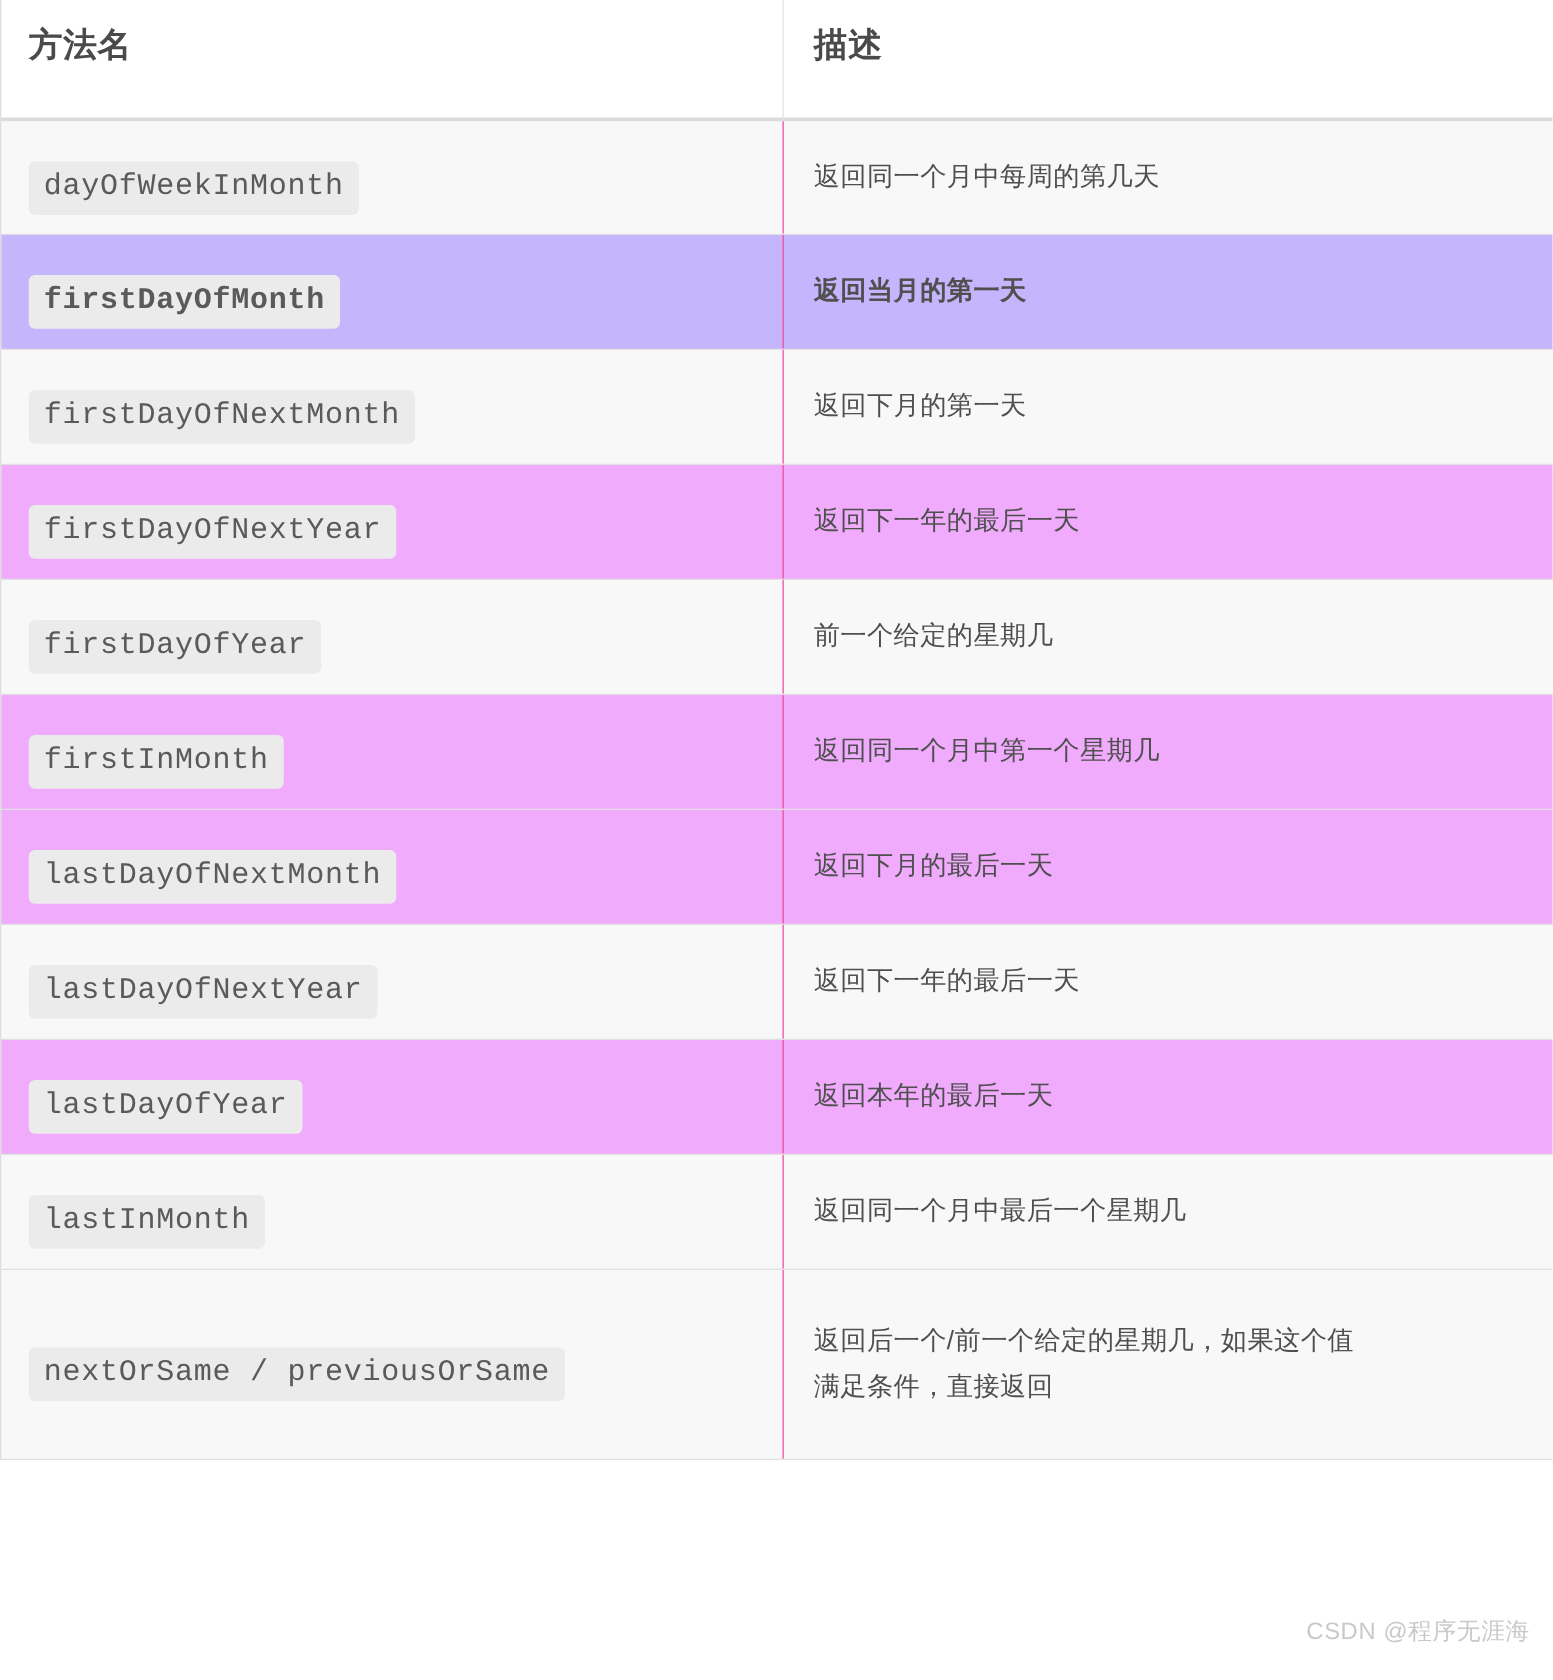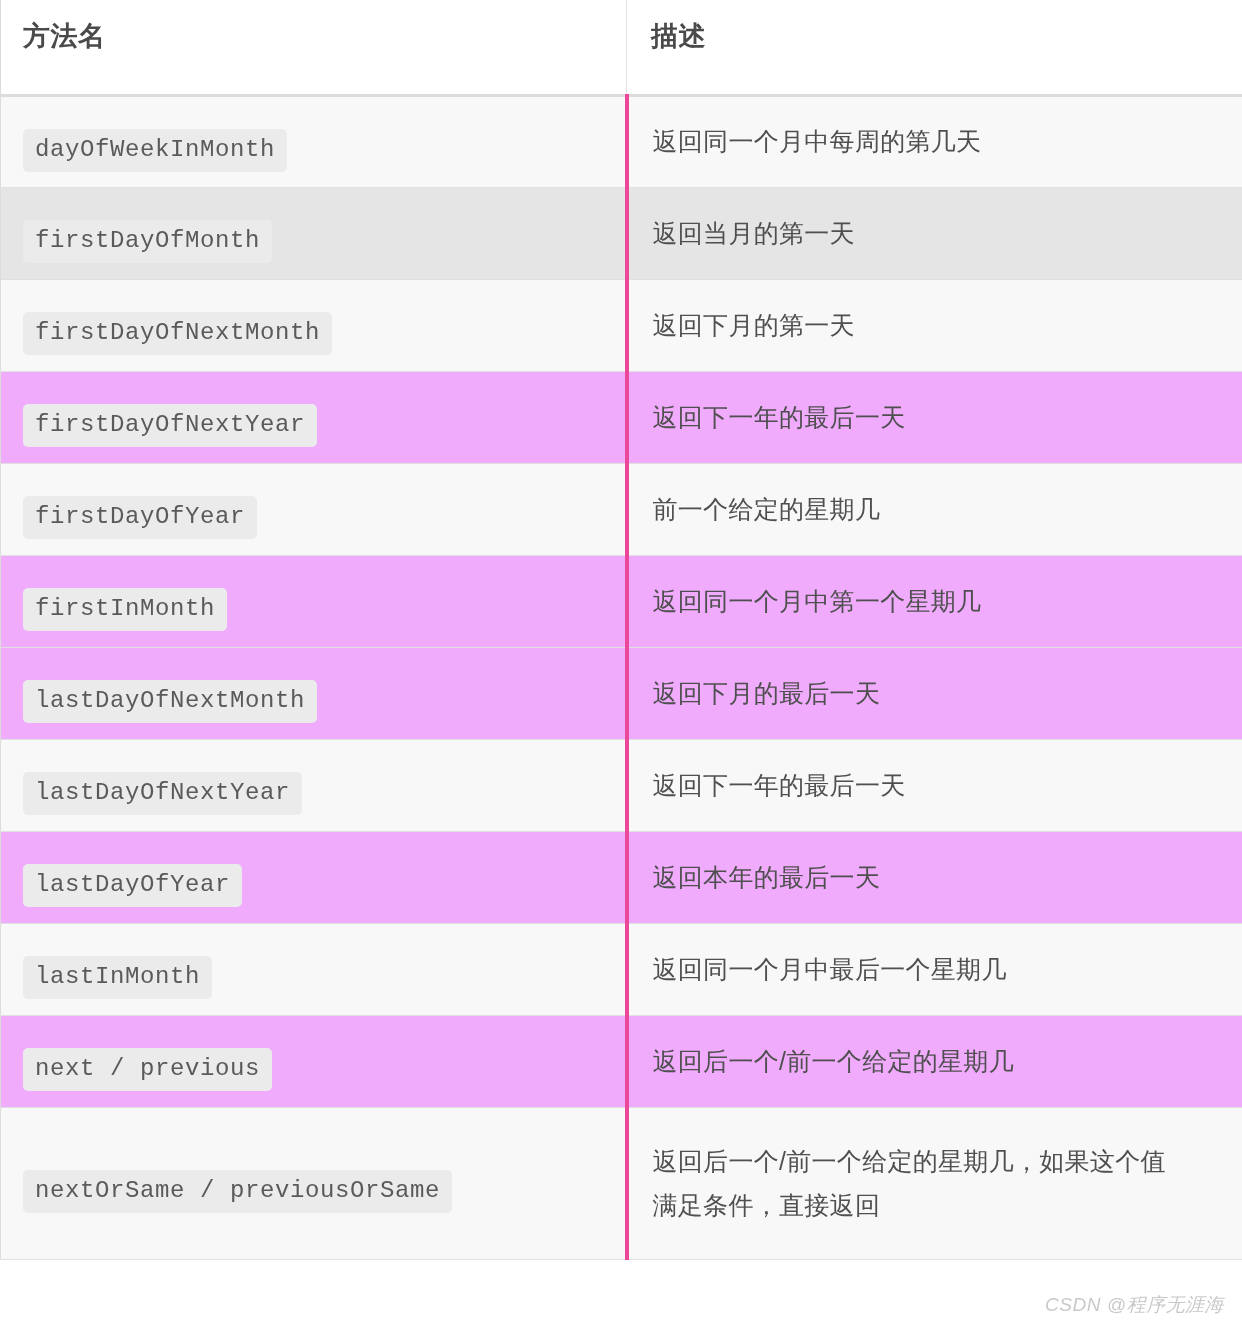--- a/index.html
+++ b/index.html
@@ -49,30 +49,30 @@
   tbody td {
     border-bottom: 1px solid #e0e0e0;
     vertical-align: middle;
     padding: 0;
   }
   tbody td.cell-name {
     padding-left: 22px;
   }
   tbody td.cell-desc {
     padding-left: 24px;
-    border-left: 4px solid #ec4899;
-    font-size: 25px;
+    border-left: 1px solid #ec4899;
+    font-size: 21px;
     color: #4f4f4f;
     line-height: 1.75;
     letter-spacing: 0.3px;
   }
 
   
   tr.shade-a td { background: #f8f8f8; }
-  tr.shade-b td { background: #e5e5e5; }
+  tr.shade-b td { background: #c4b5fd; font-weight: bold; }
   tr.shade-w td { background: #f0abfc; }
 
   tr.tall { height: 152px; }
 
   code.badge {
     display: inline-block;
     background: #ebebeb;
     color: #5a5a5a;
     font-family: "Liberation Mono", "DejaVu Sans Mono", monospace;
     font-size: 24px;
@@ -87,21 +87,20 @@
 
   .watermark {
     position: absolute;
     right: 18px;
     bottom: 26px;
     font-size: 19px;
     color: #c9c9c9;
     font-family: "Liberation Sans", "DejaVu Sans", sans-serif;
     letter-spacing: 0.5px;
     pointer-events: none;
-    font-style: italic;
   }
   .page {
     position: relative;
     width: 1242px;
     height: 1344px;
   }
 </style>
 </head>
 <body>
 
@@ -204,28 +203,20 @@
 
       <tr class="shade-a">
         <td class="cell-name">
           <code class="badge">lastInMonth</code>
         </td>
         <td class="cell-desc">
           <span class="desc-line">返回同一个月中最后一个星期几</span>
         </td>
       </tr>
 
-      <tr class="shade-w">
-        <td class="cell-name">
-          <code class="badge">next / previous</code>
-        </td>
-        <td class="cell-desc">
-          <span class="desc-line">返回后一个/前一个给定的星期几</span>
-        </td>
-      </tr>
 
       <tr class="shade-a tall">
         <td class="cell-name">
           <code class="badge">nextOrSame / previousOrSame</code>
         </td>
         <td class="cell-desc">
           <span class="desc-line">返回后一个/前一个给定的星期几，如果这个值</span>
           <span class="desc-line">满足条件，直接返回</span>
         </td>
       </tr>

